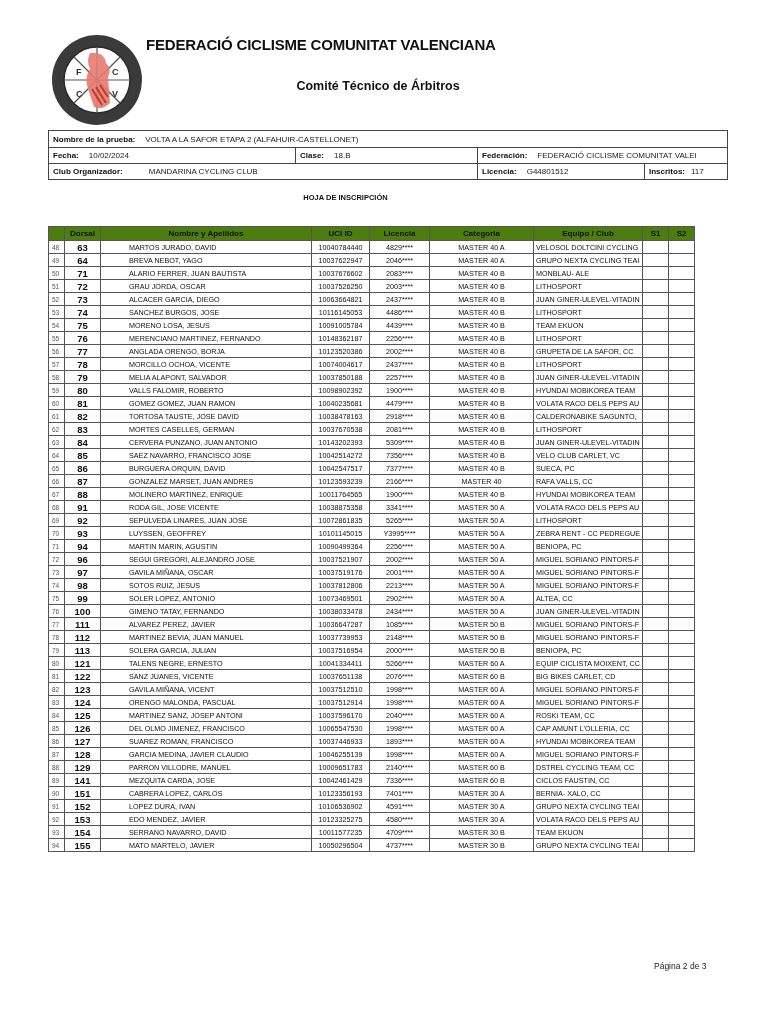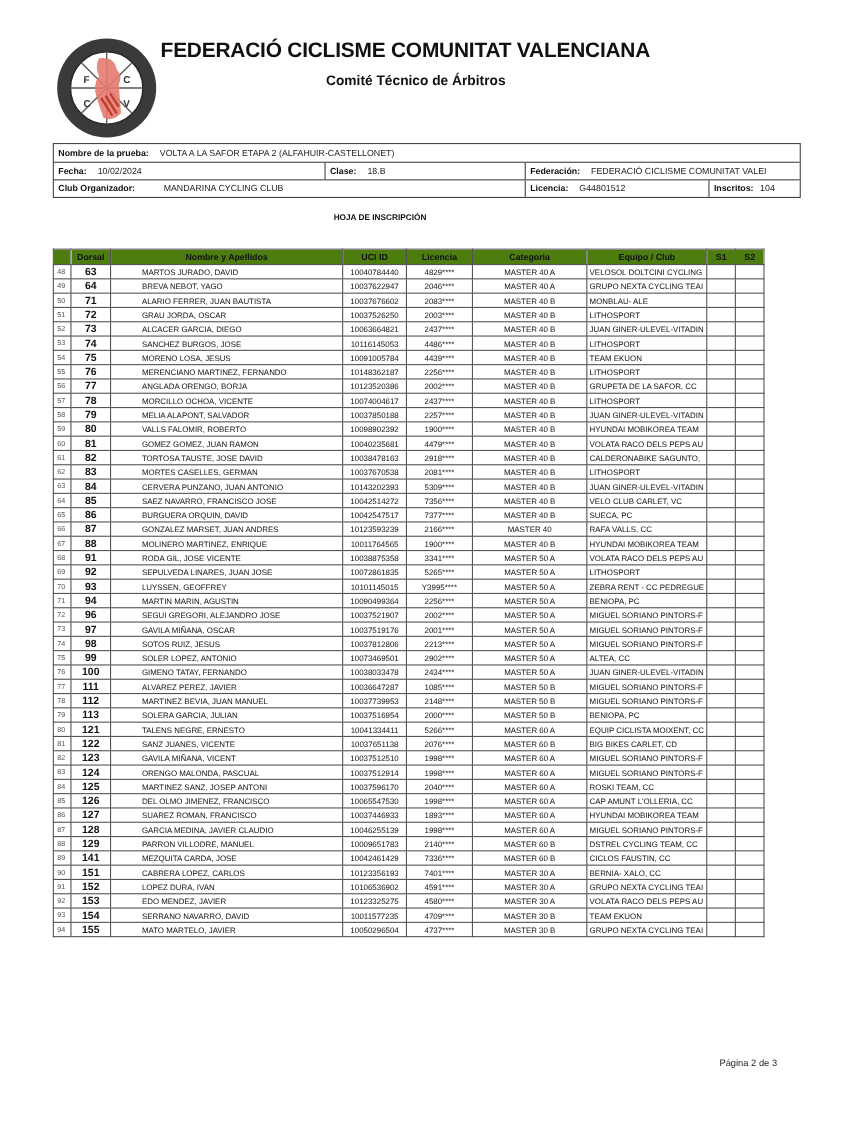--- a/index.html
+++ b/index.html
@@ -1,21 +1,21 @@
 <!DOCTYPE html>
 <html><head>
 <meta charset="utf-8">
 <style>
   * { box-sizing: border-box; margin: 0; padding: 0; }
   html, body { width: 774px; height: 1024px; background: #ffffff; overflow: hidden; }
   body { font-family: "Liberation Sans", sans-serif; color: #111; position: relative; }
 
   .logo { position: absolute; left: 50px; top: 33px; width: 94px; height: 94px; }
-  .title { position: absolute; left: 146px; top: 36px; font-size: 19px; font-weight: bold; letter-spacing: -0.2px; color: #111; white-space: nowrap; }
-  .subtitle { position: absolute; left: 0; width: 774px; text-align: center; top: 66px; font-size: 12.5px; font-weight: bold; padding-left: 166px; }
+  .title { position: absolute; left: 146px; top: 36px; font-size: 15px; font-weight: bold; letter-spacing: -0.2px; color: #111; white-space: nowrap; }
+  .subtitle { position: absolute; left: 0; width: 774px; text-align: center; top: 79px; font-size: 12.5px; font-weight: bold; padding-left: 166px; }
   .subtitle span { display: inline-block; transform: translateX(-92px); }
 
   .info { position: absolute; left: 48px; top: 130px; width: 680px; border: 1px solid #444; font-size: 8px; }
   .info .row { display: flex; height: 16px; border-top: 1px solid #444; align-items: center; }
   .info .row:first-child { border-top: none; }
   .info .cell { height: 100%; display: flex; align-items: center; padding-left: 4px; white-space: nowrap; overflow: hidden; }
   .info .cell + .cell { border-left: 1px solid #444; }
   .info .lbl { font-weight: bold; margin-right: 10px; }
   .info .val { color: #222; }
 
@@ -89,21 +89,21 @@
     <div class="cell" style="width:428px;">
       <span class="lbl" style="margin-right:26px;">Club Organizador:</span>
       <span class="val">MANDARINA CYCLING CLUB</span>
     </div>
     <div class="cell" style="width:167px;">
       <span class="lbl">Licencia:</span>
       <span class="val">G44801512</span>
     </div>
     <div class="cell" style="flex:1;">
       <span class="lbl" style="margin-right:6px;">Inscritos:</span>
-      <span class="val">104</span>
+      <span class="val">117</span>
     </div>
   </div>
 </div>
 
 <div class="sheet-title">HOJA DE INSCRIPCIÓN</div>
 
 <table class="entries">
   <colgroup>
     <col style="width:16px">
       <col style="width:36px">

